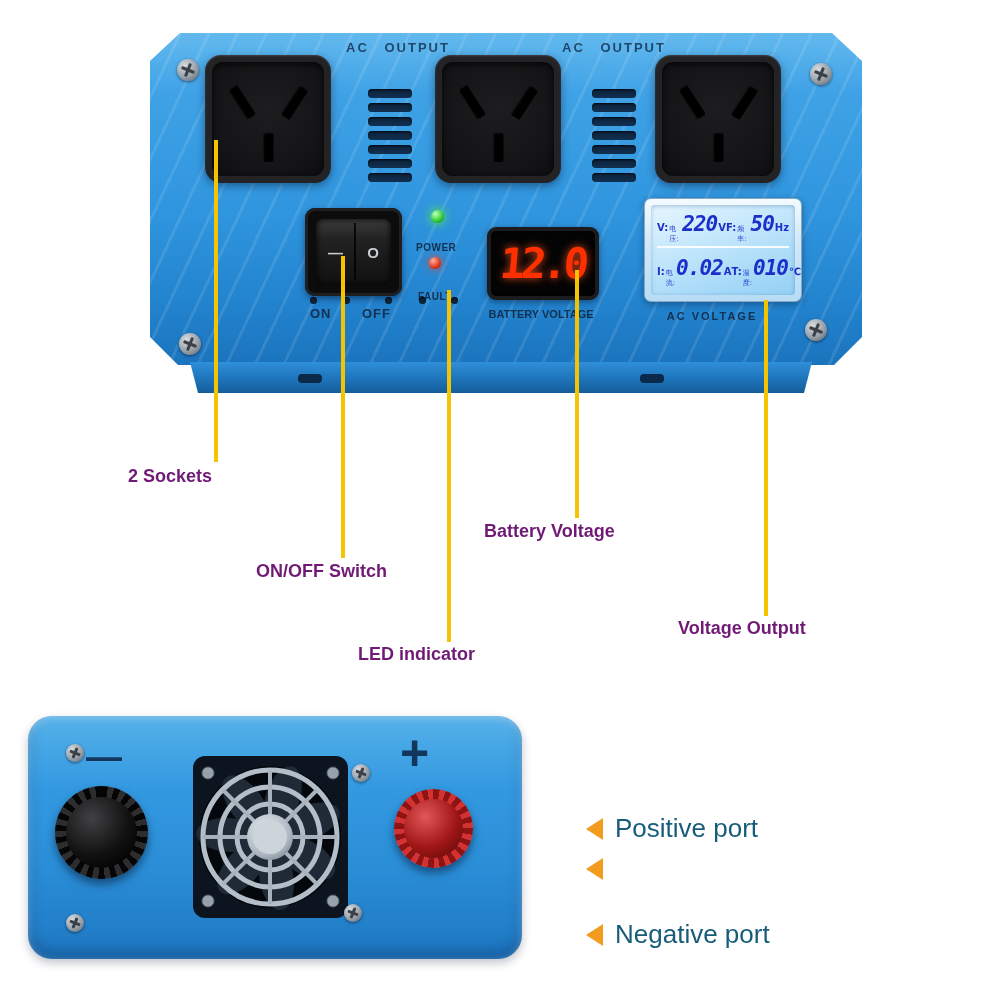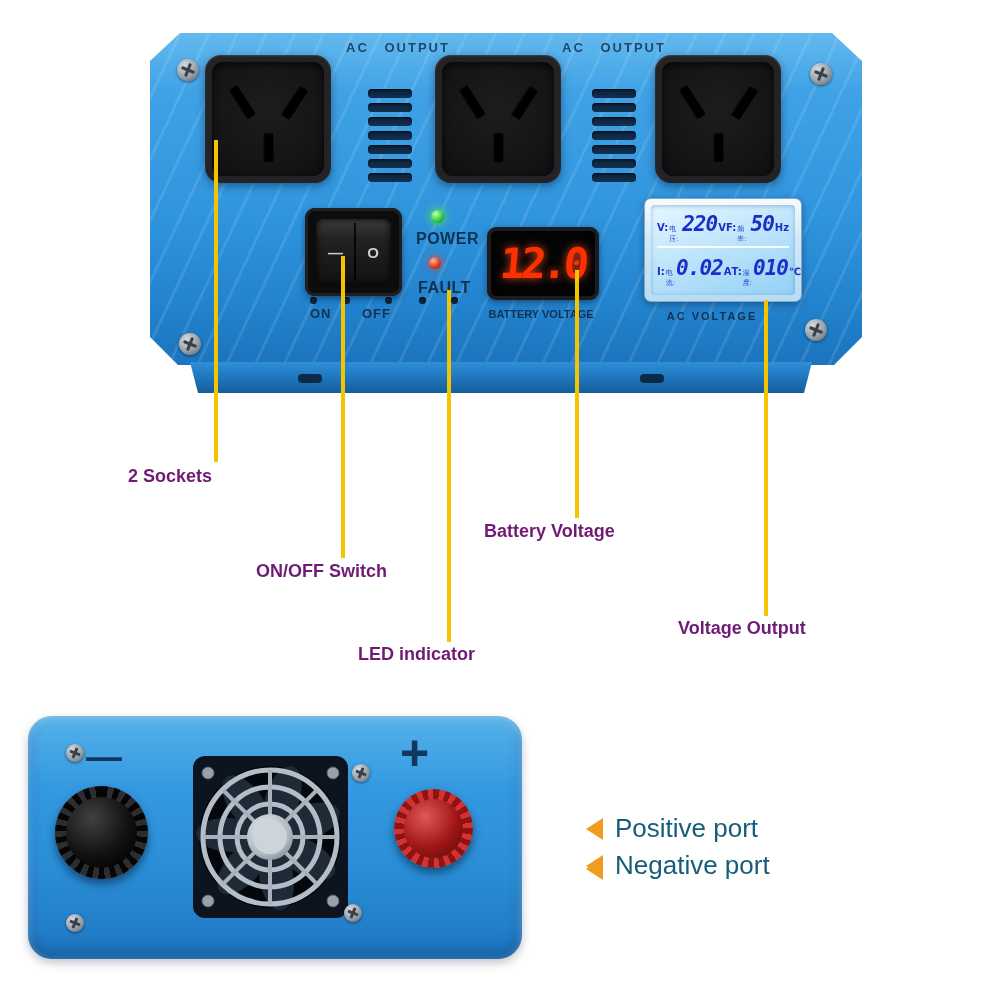--- a/index.html
+++ b/index.html
@@ -38,21 +38,21 @@
 
   .rocker-switch { position:absolute; left:155px; top:175px; width:97px; height:88px; background:#0c0c0d;
     border-radius:10px; box-shadow: 0 3px 6px rgba(0,20,50,.5), inset 0 0 0 3px #1f1f21; padding:11px; }
   .rocker { width:100%; height:100%; border-radius:7px;
     background: linear-gradient(180deg,#3c3c3e 0%, #222 30%, #111 100%);
     box-shadow: inset 0 0 6px #000; position:relative;
     display:flex; align-items:center; justify-content:space-around; }
   .rocker::before { content:""; position:absolute; left:50%; top:6%; width:2px; height:88%; background:rgba(0,0,0,.8); }
   .rocker-mark { color:#c8cdd2; font-weight:bold; font-size:15px; }
   .small-label { position:absolute; font-size:13px; font-weight:bold; color:#13304f; letter-spacing:1px; }
-  .tiny-label { position:absolute; font-size:16px; font-weight:bold; color:#13304f; letter-spacing:.5px; width:54px; }
+  .tiny-label { position:absolute; font-size:10px; font-weight:bold; color:#13304f; letter-spacing:.5px; width:54px;margin-top:12px; }
   .led { position:absolute; border-radius:50%; }
   .led-green { left:281px; top:177px; width:13px; height:13px;
     background: radial-gradient(circle at 35% 30%, #c4ffc4, #3fd83f 50%, #128c12 90%);
     box-shadow: 0 0 8px 2px rgba(80,230,80,.75); }
   .led-red { left:279px; top:224px; width:12px; height:12px;
     background: radial-gradient(circle at 35% 30%, #ffb4a4, #e63c20 55%, #8f1404 95%);
     box-shadow: 0 0 7px 1px rgba(240,70,40,.7); }
   .panel-dot { position:absolute; width:7px; height:7px; border-radius:50%; background:#0c2238;
     box-shadow: inset 0 1px 1px rgba(0,0,0,.8); top:264px; }
 
@@ -301,18 +301,18 @@
     <div class="screw small" style="left:316px; top:188px;"></div>
   </div>
 
   <div class="side-callout" style="top:813px;">
     <span class="arrow-left"></span>
     <span class="side-text">Positive port</span>
   </div>
   <div class="side-callout" style="top:858px;">
     <span class="arrow-left"></span>
   </div>
-  <div class="side-callout" style="top:850px;justify-content:flex-end;">
+  <div class="side-callout" style="top:919px;justify-content:flex-end;">
     <span class="arrow-left"></span>
     <span class="side-text">Negative port</span>
   </div>
 
 </div>
 
 </body></html>

